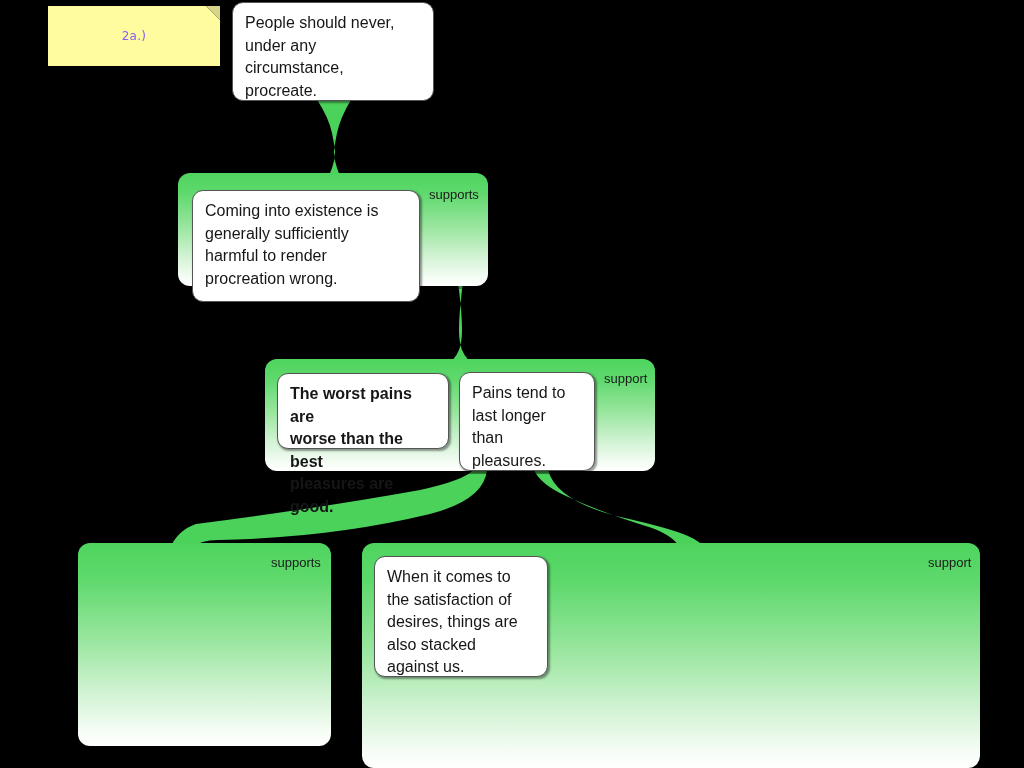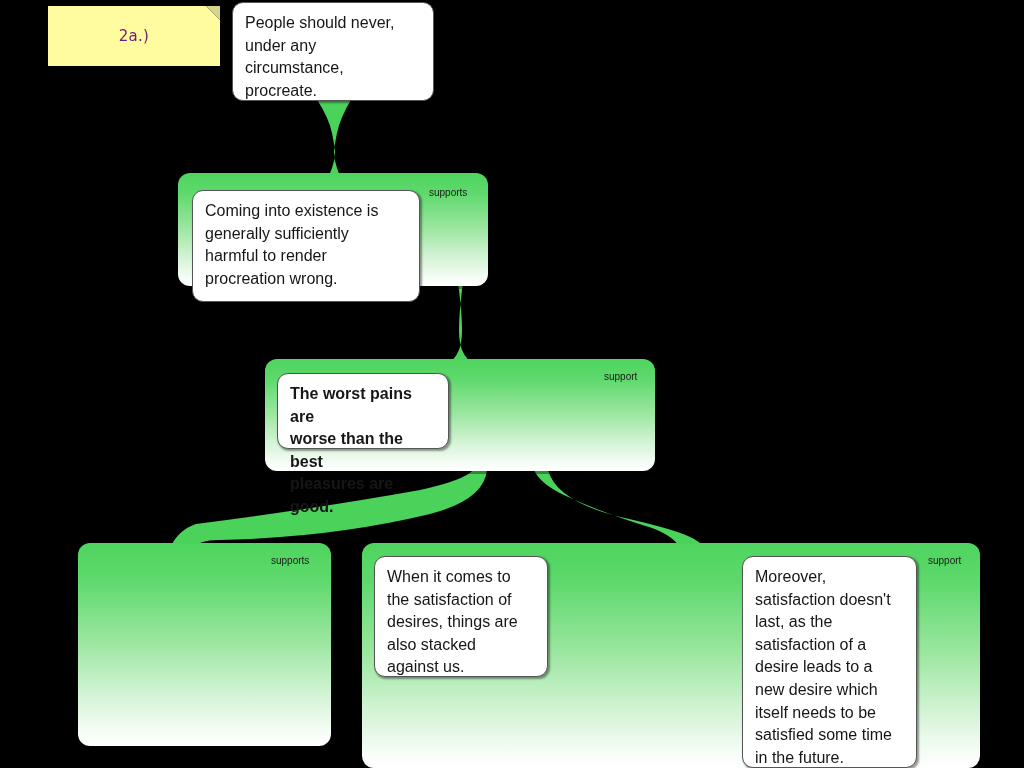--- a/index.html
+++ b/index.html
@@ -41,36 +41,36 @@
     background: #D8D48C;
     clip-path: polygon(100% 0, 100% 100%, 0 0);
   }
   .sticky-label {
     position: absolute;
     left: 0; right: 0;
     top: 50%;
     transform: translateY(-50%);
     text-align: center;
     font-family: "DejaVu Sans", sans-serif;
-    font-size: 15px;
-    color: #701a75;
+    font-size: 12px;
+    color: #8b5cf6;
     letter-spacing: 0.3px;
   }
 
   
   .group {
     position: absolute;
     border-radius: 12px;
     background: linear-gradient(to bottom, #4ED45E 0%, #5FD96D 18%, #9AE69F 48%, #D2F3D4 74%, #F4FCF4 92%, #FFFFFF 100%);
     box-shadow: 3px 3px 0 rgba(0,0,0,0.35);
     overflow: hidden;
   }
   .group-label {
     position: absolute;
-    font-size: 10px;
+    font-size: 13px;
     color: #1a1a1a;
     white-space: nowrap;
     font-family: "Liberation Sans", sans-serif;
   }
 
   
   .card {
     position: absolute;
     background: #FFFFFF;
     border: 1px solid #555555;
@@ -127,36 +127,31 @@
 generally sufficiently
 harmful to render
 procreation wrong.</div>
 
   <div class="group" style="left:265px; top:359px; width:390px; height:112px;">
     <div class="group-label" style="left:339px; top:12px;">support</div>
   </div>
   <div class="card" style="left:277px; top:373px; width:172px; height:76px;font-weight:bold;">The worst pains are
 worse than the best
 pleasures are good.</div>
+  <div class="card" style="left:459px; top:372px; width:136px; height:99px;">Pains tend to
+last longer
+than
+pleasures.</div>
 
   <div class="group" style="left:78px; top:543px; width:253px; height:203px;">
     <div class="group-label" style="left:193px; top:12px;">supports</div>
   </div>
 
   <div class="group" style="left:362px; top:543px; width:618px; height:225px;">
     <div class="group-label" style="left:566px; top:12px;">support</div>
   </div>
   <div class="card" style="left:374px; top:556px; width:174px; height:121px;">When it comes to
 the satisfaction of
 desires, things are
 also stacked
 against us.</div>
-  <div class="card" style="left:742px; top:556px; width:175px; height:212px;">Moreover,
-satisfaction doesn't
-last, as the
-satisfaction of a
-desire leads to a
-new desire which
-itself needs to be
-satisfied some time
-in the future.</div>
 
 </div>
 
 </body></html>

